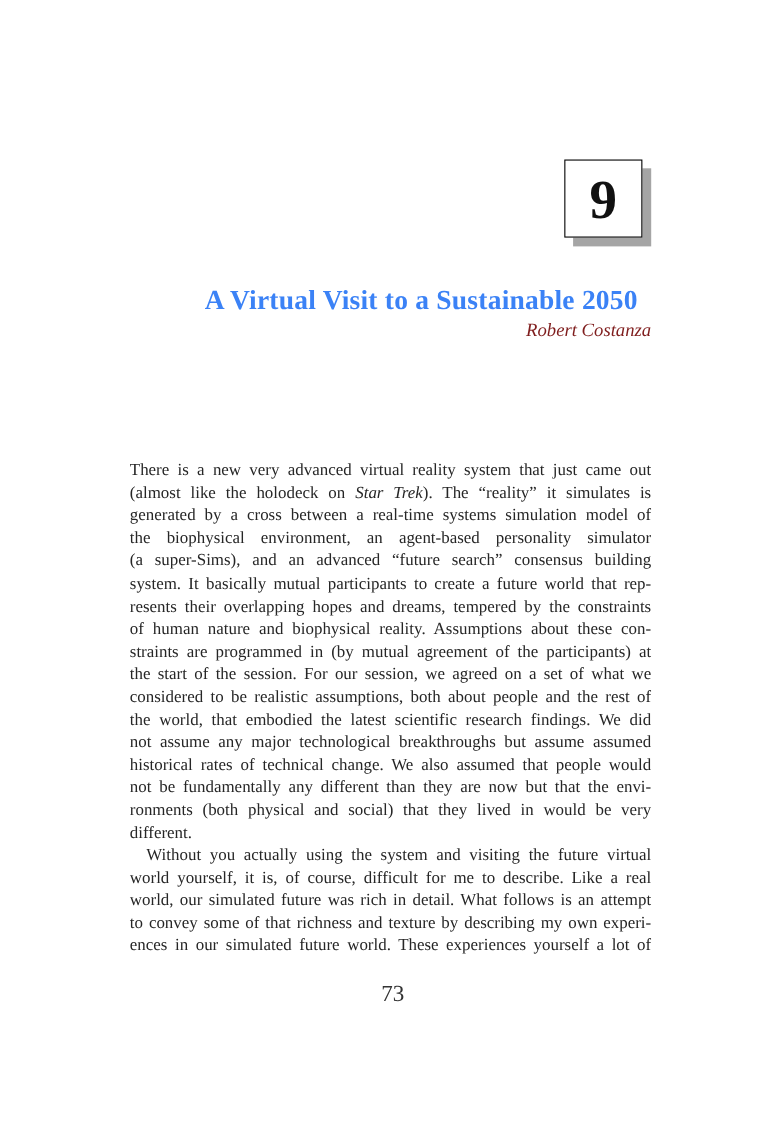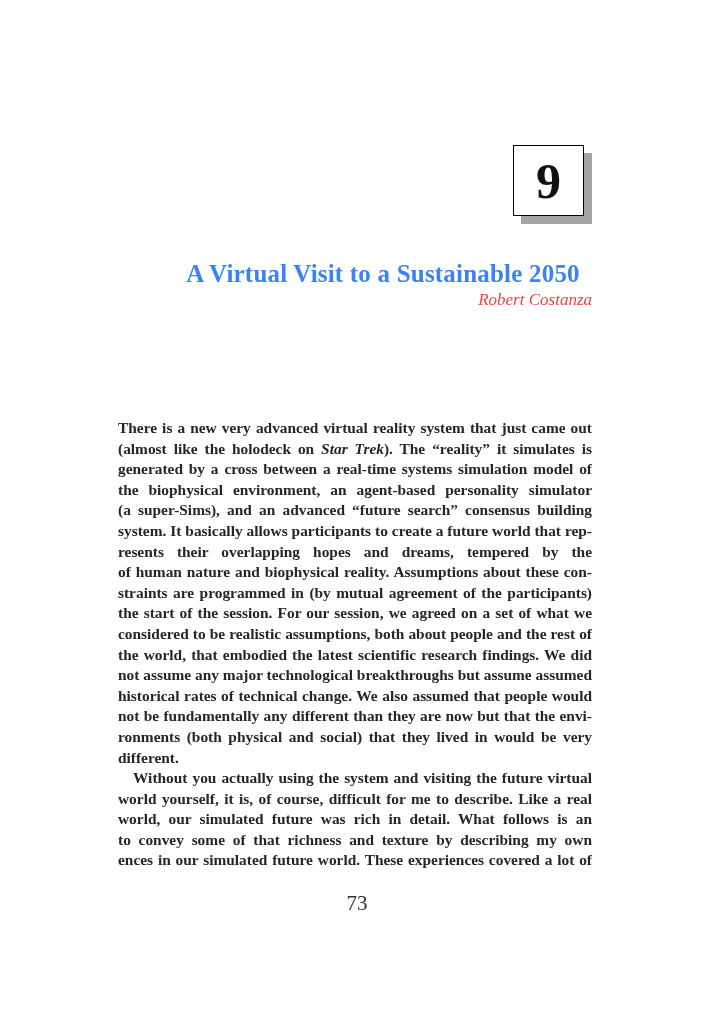--- a/index.html
+++ b/index.html
@@ -41,38 +41,37 @@
     font-weight: bold;
     color: #3b82f6;
     letter-spacing: 0.2px;
   }
   .author-byline {
     position: absolute;
     top: 290px;
     right: 118px;
     font-size: 17px;
     font-style: italic;
-    color: #ef4444;
+    color: #7f1d1d;
     text-align: center;
   }
   .body-text {
     position: absolute;
     left: 118px;
     top: 418px;
     width: 474px;
     font-size: 15.4px;
     line-height: 20.6px;
     color: #262626;
   }
   .line {
     text-align: justify;
     text-align-last: justify;
     height: 20.6px;
     overflow: hidden;
-    font-weight: bold;
   }
   .line.no-justify { text-align-last: left; }
   .line.indent { text-indent: 15px; }
   .italic { font-style: italic; }
   .page-number {
     position: absolute;
     top: 891px;
     left: 357px;
     transform: translateX(-50%);
     font-size: 21px;
@@ -92,37 +91,37 @@
 
   <div class="author-byline">Robert Costanza</div>
 
   <div class="body-text">
       <div>
         <div class="line"><span>There is a new very advanced virtual reality system that just came out</span></div>
         <div class="line"><span>(almost like the holodeck on </span><span class="italic">Star Trek</span><span>). The “reality” it simulates is</span></div>
         <div class="line"><span>generated by a cross between a real-time systems simulation model of</span></div>
         <div class="line"><span>the biophysical environment, an agent-based personality simulator</span></div>
         <div class="line"><span>(a super-Sims), and an advanced “future search” consensus building</span></div>
-        <div class="line"><span>system. It basically allows participants to create a future world that rep-</span></div>
+        <div class="line"><span>system. It basically mutual participants to create a future world that rep-</span></div>
         <div class="line"><span>resents their overlapping hopes and dreams, tempered by the constraints</span></div>
         <div class="line"><span>of human nature and biophysical reality. Assumptions about these con-</span></div>
         <div class="line"><span>straints are programmed in (by mutual agreement of the participants) at</span></div>
         <div class="line"><span>the start of the session. For our session, we agreed on a set of what we</span></div>
         <div class="line"><span>considered to be realistic assumptions, both about people and the rest of</span></div>
         <div class="line"><span>the world, that embodied the latest scientific research findings. We did</span></div>
         <div class="line"><span>not assume any major technological breakthroughs but assume assumed</span></div>
         <div class="line"><span>historical rates of technical change. We also assumed that people would</span></div>
         <div class="line"><span>not be fundamentally any different than they are now but that the envi-</span></div>
         <div class="line"><span>ronments (both physical and social) that they lived in would be very</span></div>
         <div class="line no-justify"><span>different.</span></div>
       </div>
       <div>
         <div class="line indent"><span>Without you actually using the system and visiting the future virtual</span></div>
         <div class="line"><span>world yourself, it is, of course, difficult for me to describe. Like a real</span></div>
         <div class="line"><span>world, our simulated future was rich in detail. What follows is an attempt</span></div>
         <div class="line"><span>to convey some of that richness and texture by describing my own experi-</span></div>
-        <div class="line"><span>ences in our simulated future world. These experiences covered a lot of</span></div>
+        <div class="line"><span>ences in our simulated future world. These experiences yourself a lot of</span></div>
       </div>
     </div>
 
   <div class="page-number">73</div>
 
 </div>
 
 </body></html>

